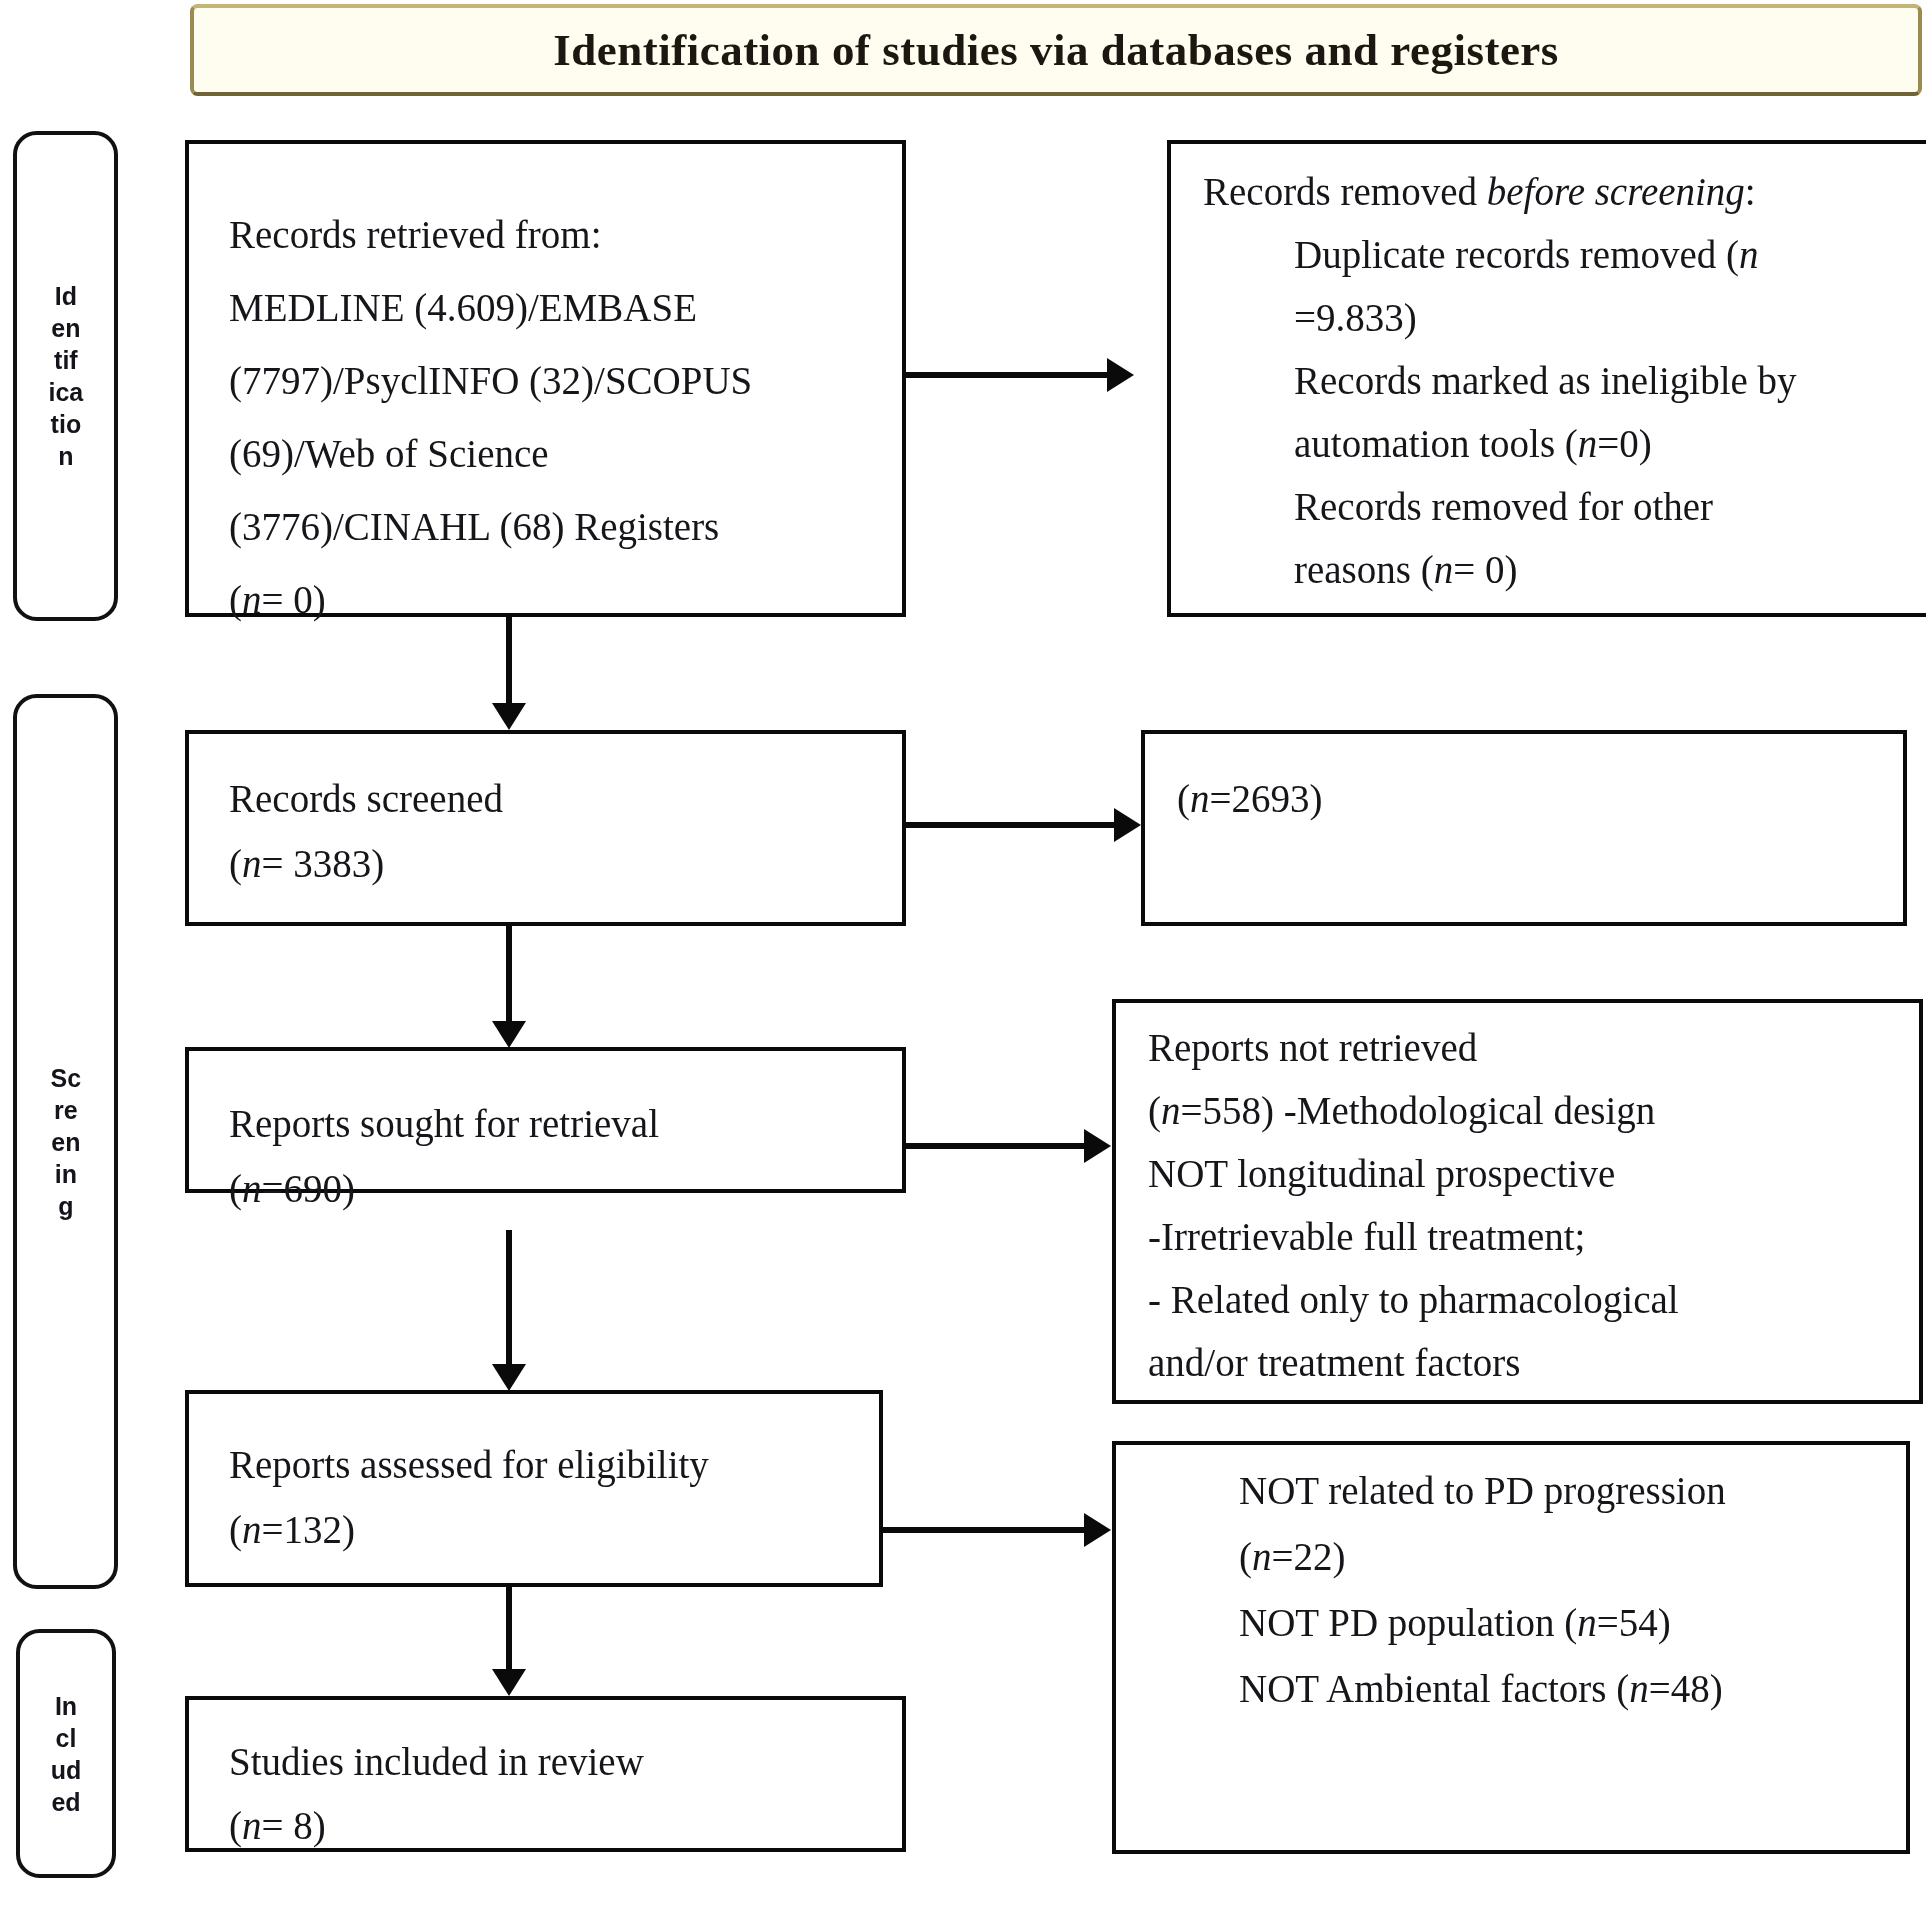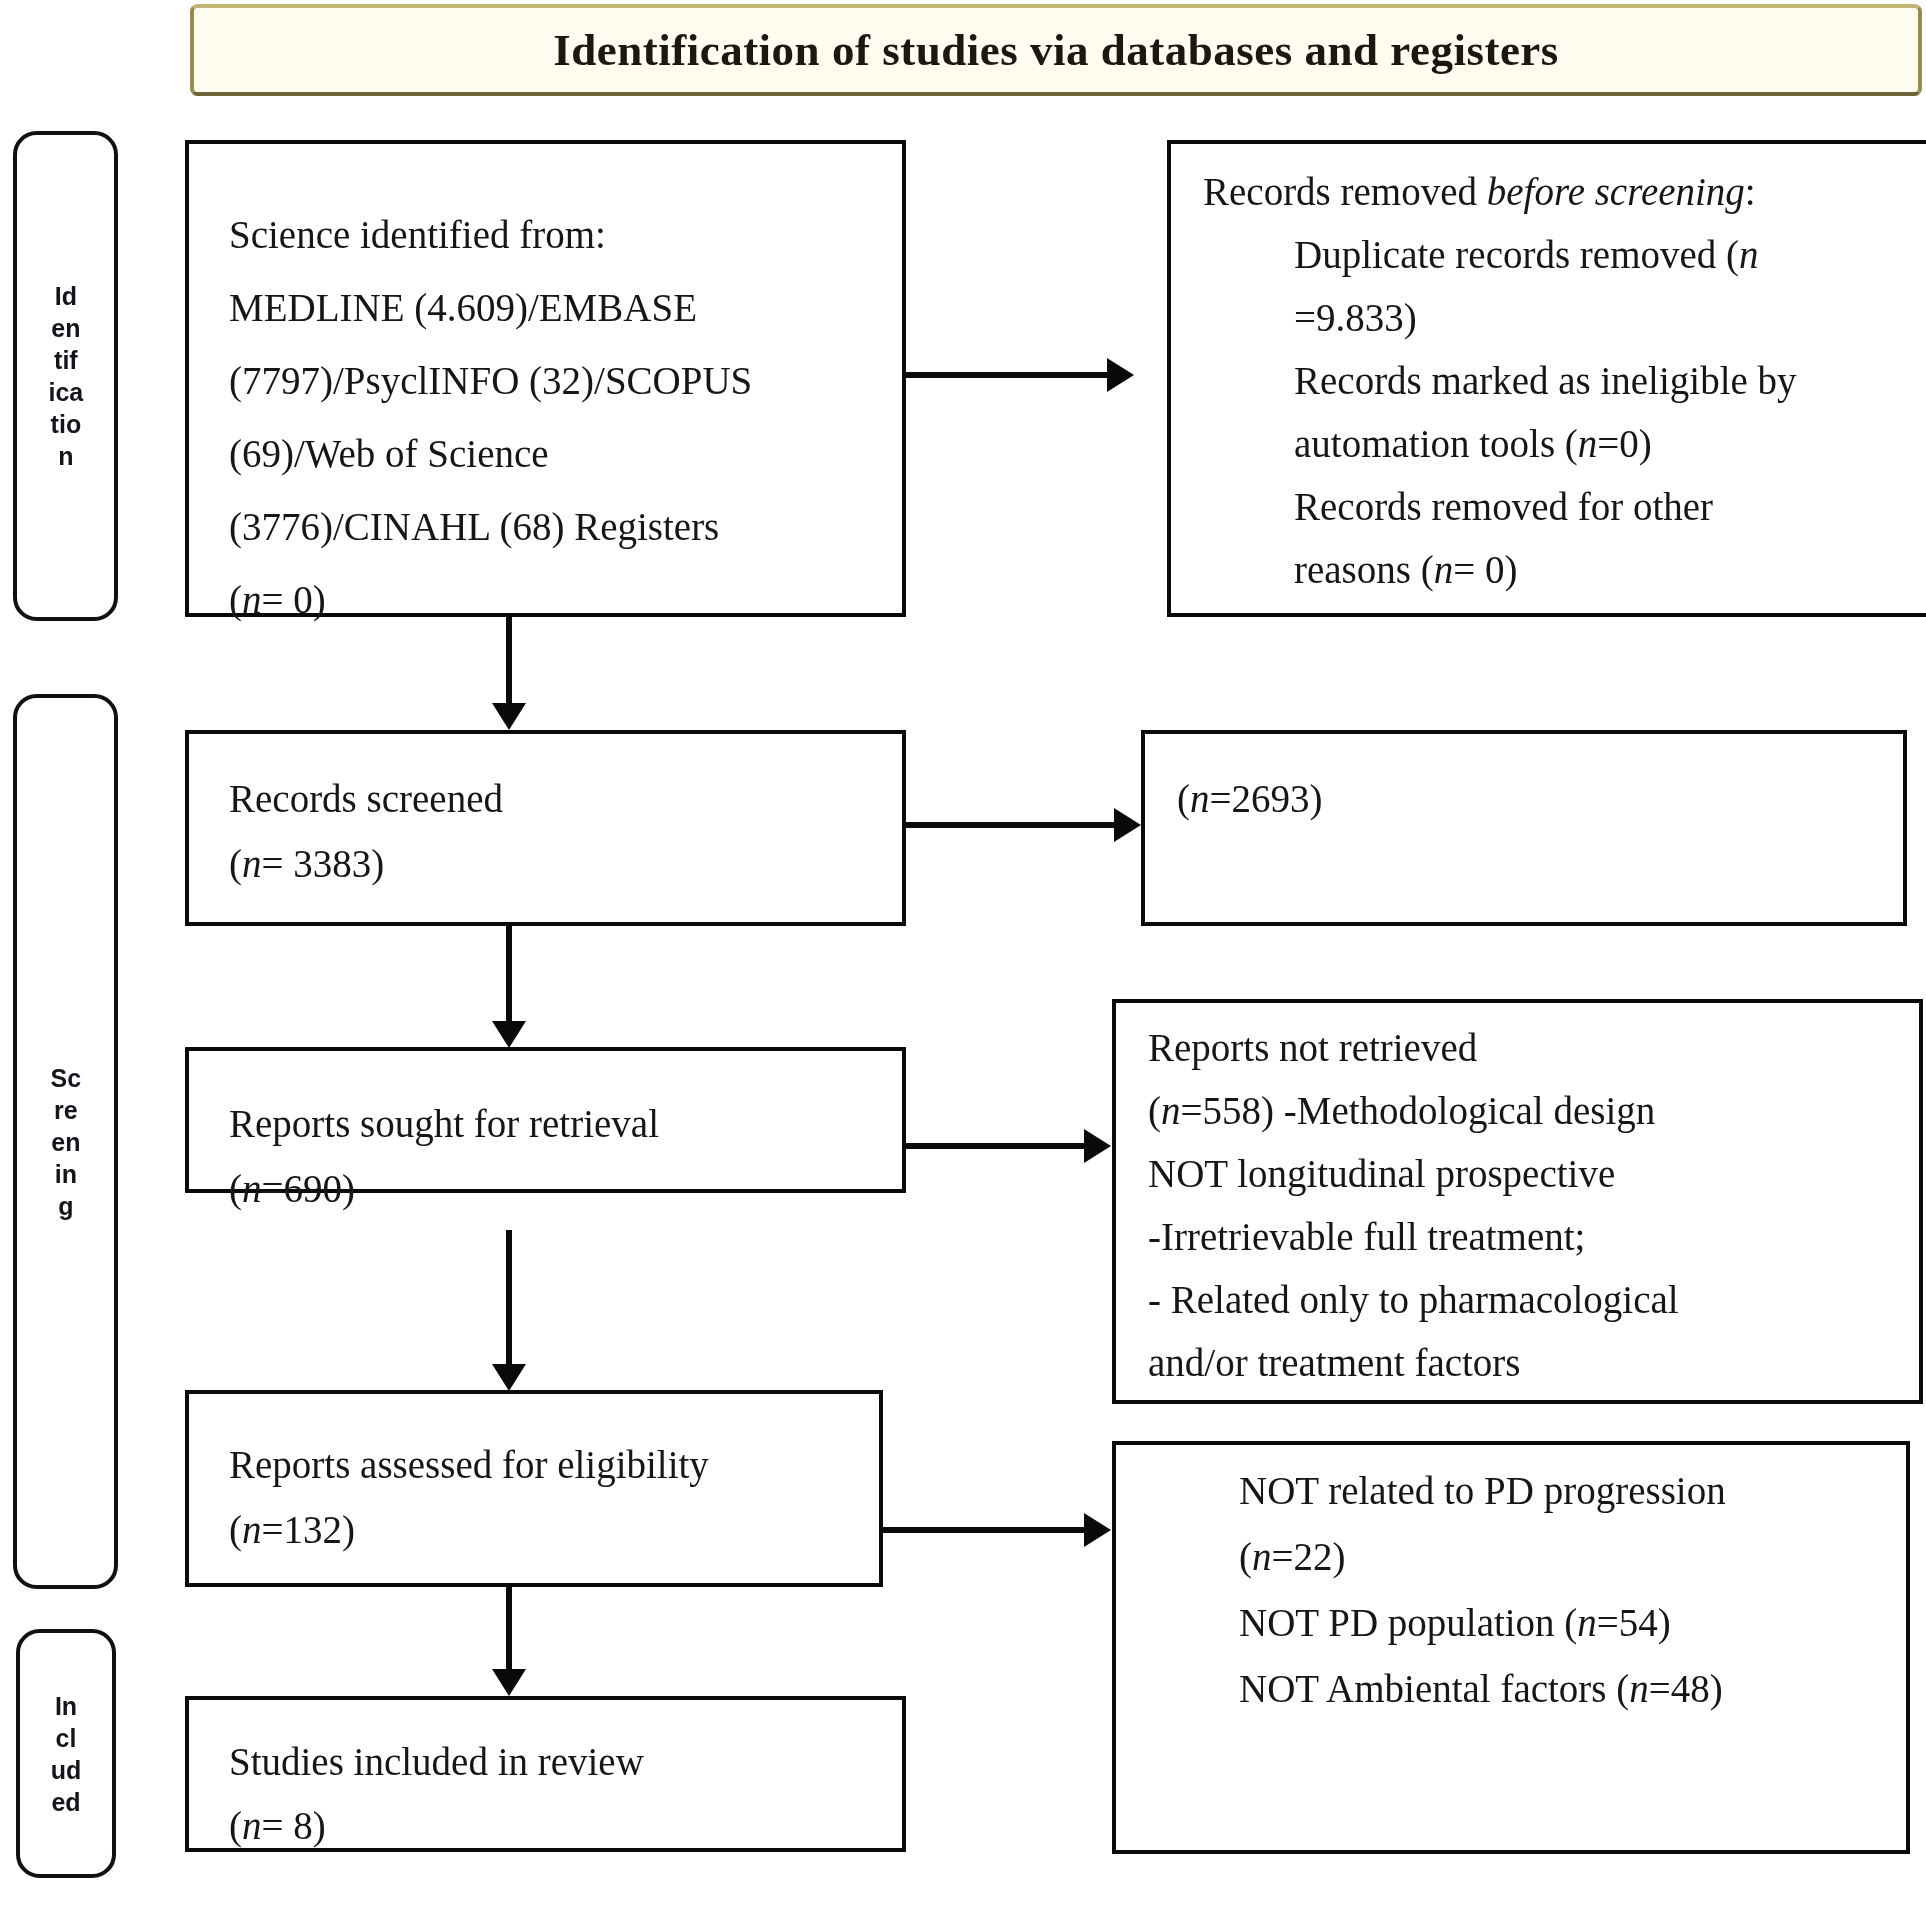--- a/index.html
+++ b/index.html
@@ -117,21 +117,21 @@
 g</span>
   </div>
   <div class="stage-box" style="left:16px;top:1629px;width:100px;height:249px">
     <span class="stage-text">In
 cl
 ud
 ed</span>
   </div>
 
   <div class="fbox pad-l1" style="left:185px;top:140px;width:721px;height:477px">
-      <div class="tline">Science identified from:</div>
+      <div class="tline">Records retrieved from:</div>
       <div class="tline">MEDLINE  (4.609)/EMBASE</div>
       <div class="tline">(7797)/PsyclINFO (32)/SCOPUS</div>
       <div class="tline">(69)/Web of Science</div>
       <div class="tline">(3776)/CINAHL (68) Registers</div>
       <div class="tline">(<i>n</i>= 0)</div>
     </div>
 
   <div class="fbox pad-l2" style="left:185px;top:730px;width:721px;height:196px">
       <div class="tline">Records screened</div>
       <div class="tline">(<i>n</i>= 3383)</div>

